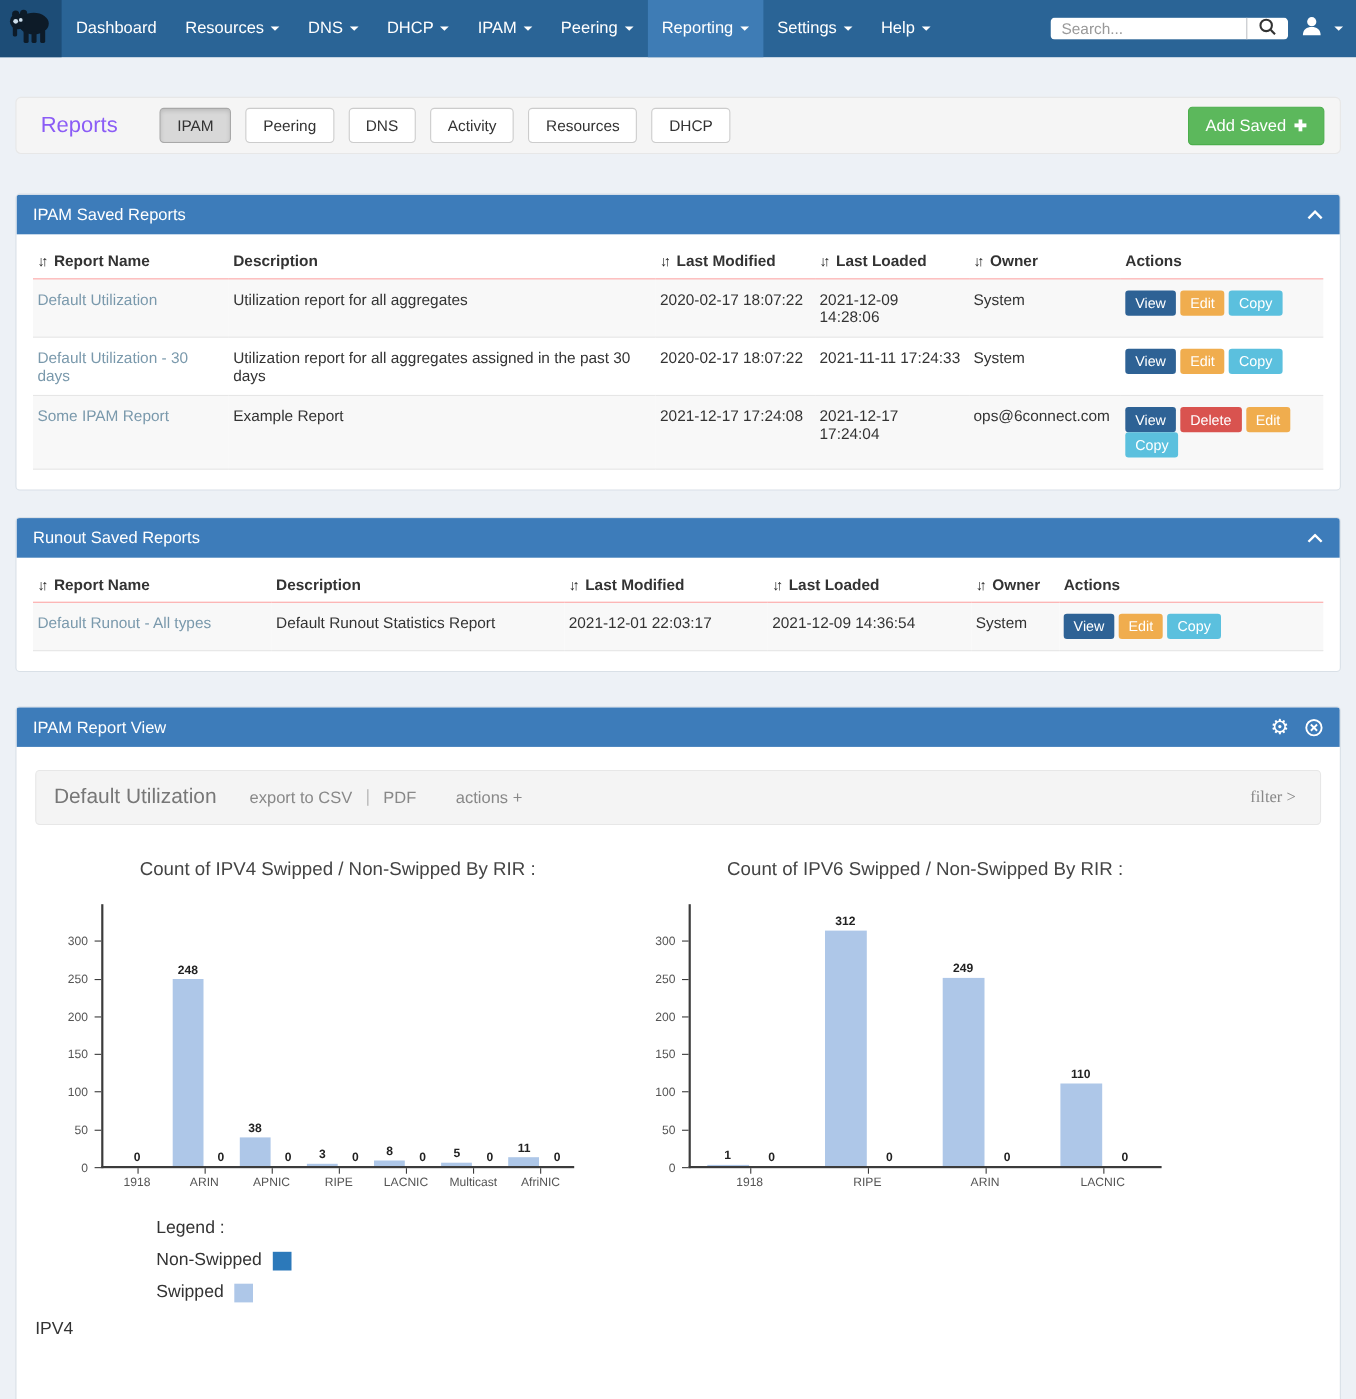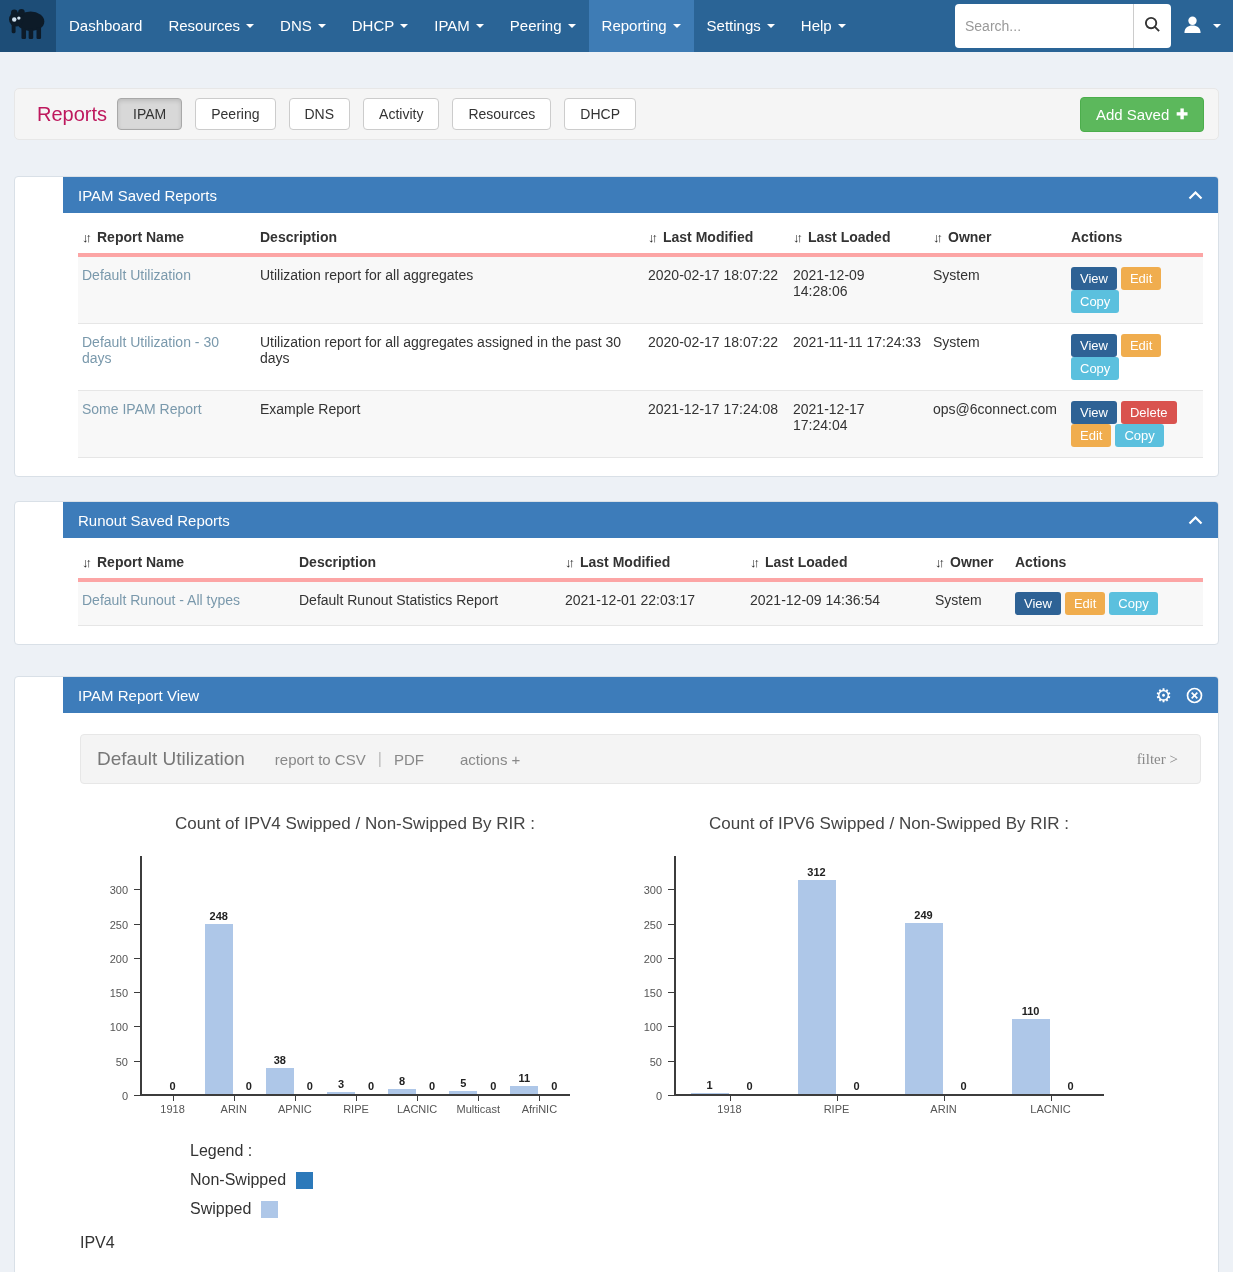--- a/index.html
+++ b/index.html
@@ -7,49 +7,49 @@
   body { font-family:"Liberation Sans", sans-serif; background:#edf1f6; color:#333; }
 
   
   .navbar { height:52px; background:#2a6496; display:flex; align-items:stretch; }
   .logo { width:56px; height:52px; background:#1d4d77; display:flex; align-items:center; justify-content:center; flex:0 0 auto; cursor:pointer; }
   .nav-items { display:flex; align-items:stretch; }
   .nav-item { color:#fff; font-size:15px; line-height:52px; padding:0 13px; text-decoration:none; display:flex; align-items:center; cursor:pointer; white-space:nowrap; }
   .nav-item.active { background:#3e7cb5; }
   .caret { display:inline-block; margin-left:6px; border-left:4px solid transparent; border-right:4px solid transparent; border-top:4px solid #fff; }
   .nav-right { margin-left:auto; display:flex; align-items:center; gap:12px; padding-right:12px; }
-  .search-group { display:flex; height:44px; border-radius:4px; overflow:hidden;margin-left:28px; }
+  .search-group { display:flex; height:20px; border-radius:4px; overflow:hidden;margin-left:28px; }
   .search-input { width:178px; border:none; outline:none; padding:0 10px; font-size:14px; color:#555; background:#fff; }
   .search-input::placeholder { color:#999; }
   .search-btn { width:38px; background:#fff; border:none; border-left:1px solid #ccc; cursor:pointer; display:flex; align-items:center; justify-content:center; }
   .user-menu { display:flex; align-items:center; gap:5px; cursor:pointer; }
 
   
   .reports-bar { margin:36px 14px 0 14px; background:#f5f5f5; border:1px solid #e7e7e7; border-radius:5px; height:52px; display:flex; align-items:center; padding:0 14px 0 22px; }
-  .reports-title { font-size:20px; color:#be185d; margin-right:10px; }
+  .reports-title { font-size:20px; color:#8b5cf6; margin-right:38px; }
   .tabs { display:flex; gap:13px; align-items:center; }
   .btn-tab { font-family:inherit; font-size:14px; color:#333; background:#fff; border:1px solid #ccc; border-radius:4px; padding:7px 15px; cursor:pointer; }
   .btn-tab.active { background:#d8d8d8; border-color:#a8a8a8; box-shadow:inset 0 2px 4px rgba(0,0,0,.13); }
   .btn-add { margin-left:auto; font-family:inherit; font-size:15px; color:#fff; background:#5cb85c; border:1px solid #4cae4c; border-radius:4px; padding:8px 15px; cursor:pointer; display:flex; align-items:center; gap:7px; }
   .plus-glyph { font-size:14px; font-weight:bold; }
 
   
-  .panel { margin:0 14px; background:#fff; border:1px solid #d9e0e7; border-radius:4px; overflow:hidden;padding-left:48px; }
+  .panel { margin:0 14px; background:#fff; border:1px solid #d9e0e7; border-radius:4px; overflow:hidden; }
   .panel-ipam { margin-top:36px; }
   .panel-runout { margin-top:24px; }
   .panel-view { margin-top:31px; }
   .panel-header { background:#3d7cba; color:#fff; height:36px; display:flex; align-items:center; padding:0 15px; font-size:15px; }
   .panel-header .hdr-icons { margin-left:auto; display:flex; align-items:center; gap:14px; }
   .icon-btn { cursor:pointer; display:flex; align-items:center; color:#fff; }
   .gear-glyph { font-size:19px; line-height:1; color:#fff; }
   .panel-body { padding:6px 15px 18px 15px; }
 
   
   table { width:100%; border-collapse:collapse; font-size:14px; }
-  th { text-align:left; font-weight:bold; color:#333; padding:10px 8px 8px 4px; border-bottom:4px solid #fca5a5; white-space:nowrap; }
+  th { text-align:left; font-weight:bold; color:#333; padding:10px 8px 8px 4px; border-bottom:1px solid #fca5a5; white-space:nowrap; }
   td { padding:10px 8px 10px 4px; vertical-align:top; border-top:1px solid #e6e6e6; }
   tbody tr:nth-child(odd) { background:#f8f8f8; }
   tbody tr:last-child td { border-bottom:1px solid #e6e6e6; }
   .sort { font-weight:bold; letter-spacing:-3px; margin-right:8px; color:#222; cursor:pointer; font-size:13px; }
   a.rlink { color:#7a99ac; text-decoration:none; cursor:pointer; }
   .abtn { font-family:inherit; border:none; border-radius:3px; color:#fff; font-size:13px; padding:4px 9px; margin-right:4px; cursor:pointer; }
   .abtn.view { background:#2e6295; }
   .abtn.delete { background:#d9534f; }
   .abtn.edit { background:#f0ad4e; }
   .abtn.copy { background:#5bc0de; }
@@ -290,21 +290,21 @@
             <circle cx="9" cy="9" r="7.4" fill="none" stroke="#fff" stroke-width="1.8"></circle>
             <line x1="6" y1="6" x2="12" y2="12" stroke="#fff" stroke-width="1.8"></line>
             <line x1="12" y1="6" x2="6" y2="12" stroke="#fff" stroke-width="1.8"></line>
           </svg>
       </span>
     </span>
   </header>
   <div class="panel-body">
     <div class="view-toolbar">
       <span class="view-title">Default Utilization</span>
-      <span class="tb-link">report to CSV</span>
+      <span class="tb-link">export to CSV</span>
       <span class="tb-sep">|</span>
       <span class="tb-link">PDF</span>
       <span class="tb-link tb-actions">actions +</span>
       <span class="tb-link tb-filter">filter &gt;</span>
     </div>
 
     <div class="charts" id="charts">
         <div class="chart">
           <div class="chart-title">Count of IPV4 Swipped / Non-Swipped By RIR :</div>
           <div class="plot-wrap">

